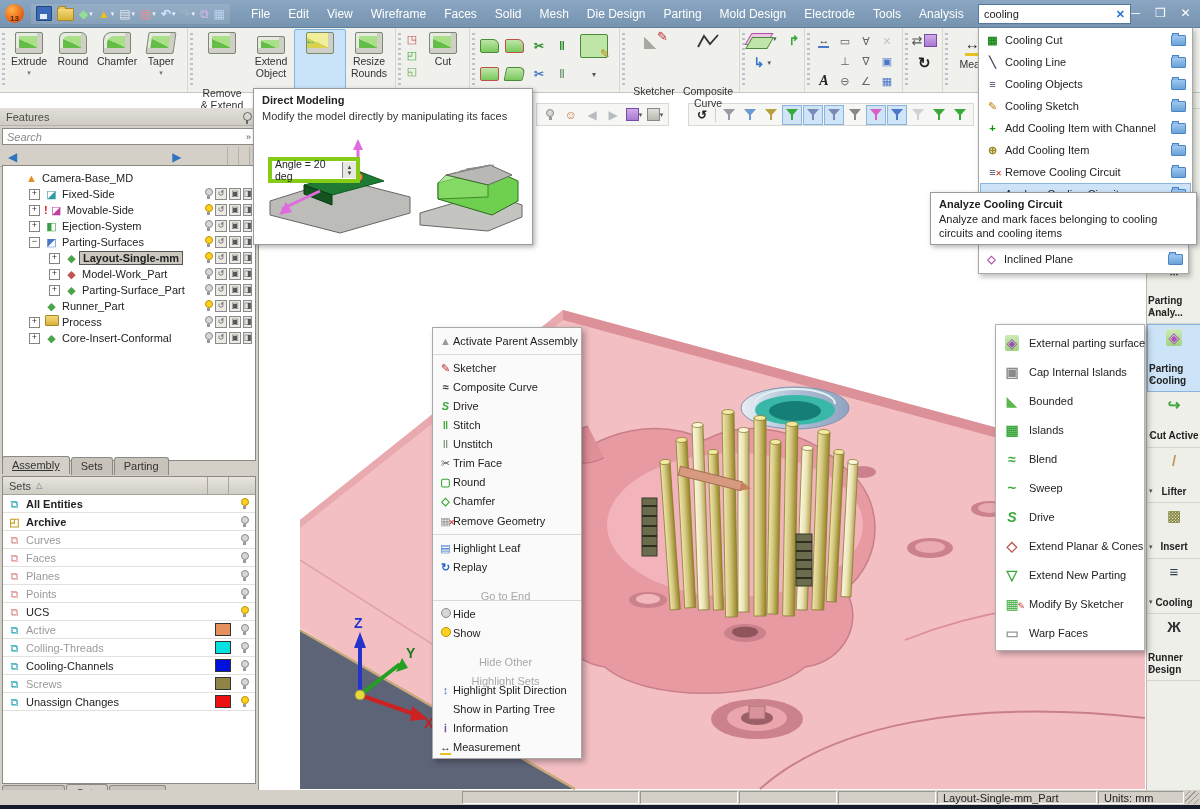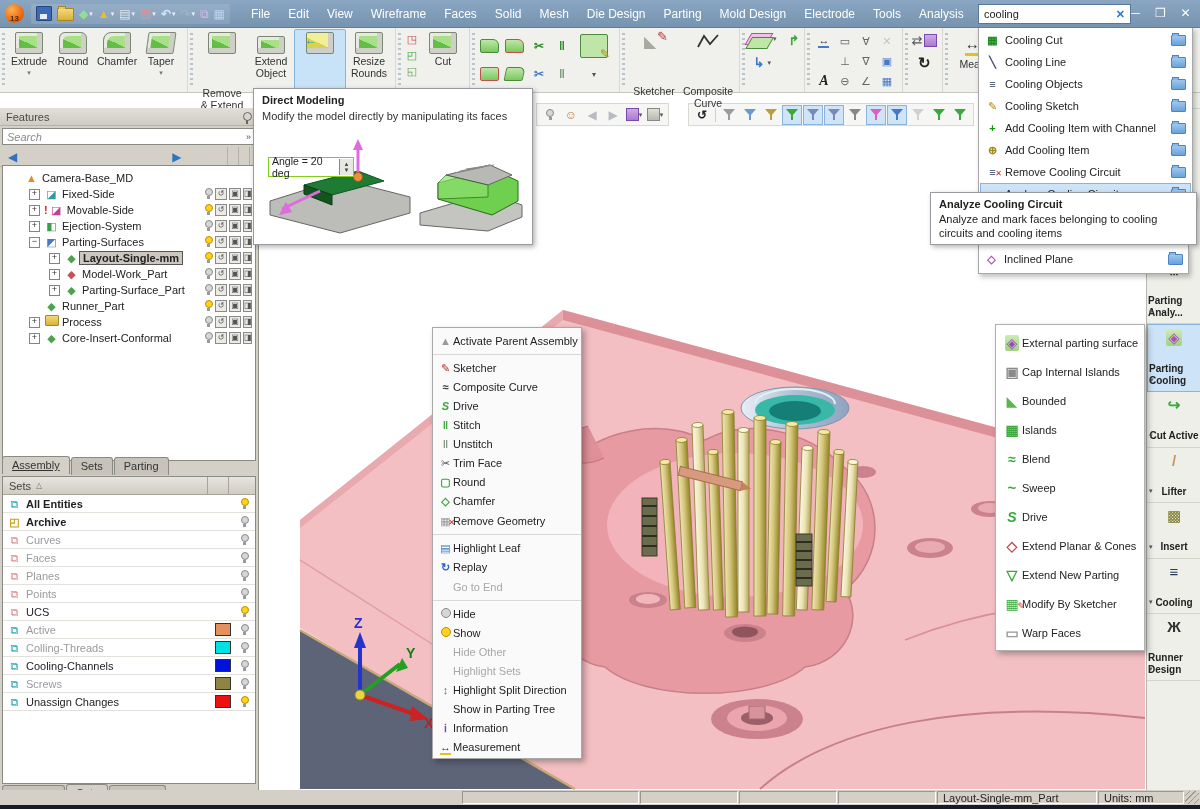--- a/index.html
+++ b/index.html
@@ -187,40 +187,40 @@
   
   .statusbar{position:absolute;left:0;top:790px;width:1200px;height:15px;background:#d4d0c8;display:flex;align-items:stretch;z-index:6;}
   .scell{border:1px solid;border-color:#989890 #ffffff #ffffff #989890;margin:1px 1px 1px 0;padding:0 5px;font-size:11px;line-height:12px;color:#222;}
   .sspacer{flex:1;}
   .grip{width:14px;margin:1px 1px 1px 0;background:repeating-linear-gradient(135deg,transparent 0 3px,#9a9a94 3px 4px);}
   .darkstrip{position:absolute;left:0;top:805px;width:1200px;height:4px;background:#141c2b;z-index:7;}
   
   .dm-tooltip{position:absolute;left:253px;top:88px;width:280px;height:157px;background:#fff;border:1px solid #9a9aa0;box-shadow:2px 2px 5px rgba(0,0,0,.3);z-index:30;padding:5px 8px;box-sizing:border-box;}
   .dm-tooltip .tt-title{font-weight:bold;font-size:11px;color:#222;}
   .dm-tooltip .tt-body{font-size:11px;color:#333;margin-top:4px;}
-  .anglebox{position:absolute;left:14px;top:68px;width:84px;height:18px;border:1px solid #84cc16;background:#fff;display:flex;align-items:center;font-size:10.5px;z-index:2;}
+  .anglebox{position:absolute;left:14px;top:68px;width:84px;height:18px;border:4px solid #84cc16;background:#fff;display:flex;align-items:center;font-size:10.5px;z-index:2;}
   .anglebox .av{padding:0 3px;flex:1;}
   .spin{width:13px;height:16px;border-left:1px solid #888;display:flex;flex-direction:column;align-items:center;justify-content:center;font-size:6px;color:#444;background:#e8e8e2;}
   .search-dd{position:absolute;left:978px;top:27px;width:211px;background:#fff;border:1px solid #a8a8a8;box-shadow:2px 3px 5px rgba(0,0,0,.25);z-index:31;padding:1px;}
   .dd-row{height:20px;display:flex;align-items:center;gap:5px;padding:0 4px;border:1px solid transparent;}
   .dd-row.selected{background:#cde4f8;border-color:#8ab4dc;}
   .dd-row .dlabel{flex:1;white-space:nowrap;}
   .bfolder{width:13px;height:9px;background:linear-gradient(#9ec7ef,#6aa2d8);border:1px solid #4a84c4;border-radius:1px;position:relative;flex:none;}
   .bfolder::before{content:"";position:absolute;top:-3px;left:0;width:5px;height:2px;background:#8ab8e8;border:1px solid #4a84c4;border-bottom:none;}
   .an-tooltip{position:absolute;left:930px;top:192px;width:267px;height:53px;background:#fff;border:1px solid #9a9aa0;box-shadow:2px 2px 5px rgba(0,0,0,.3);z-index:33;padding:5px 8px;box-sizing:border-box;}
   .an-tooltip .tt-title{font-weight:bold;}
   .an-tooltip .tt-body{margin-top:3px;line-height:1.25;}
   .overflow-row{position:absolute;left:978px;top:245px;width:211px;height:29px;background:#fff;border:1px solid #a8a8a8;border-top:none;box-shadow:2px 3px 5px rgba(0,0,0,.25);z-index:32;display:flex;align-items:center;gap:5px;padding:0 5px;box-sizing:border-box;}
   .overflow-row .dlabel{flex:1;}
   .context-menu{position:absolute;left:432px;top:327px;width:148px;background:#fafafa;border:1px solid #a8a8a8;box-shadow:3px 3px 6px rgba(0,0,0,.3);z-index:25;padding:2px 0;}
   .cm-item{height:19px;display:flex;align-items:center;padding:0 8px 0 5px;white-space:nowrap;font-size:11px;}
   .cm-item.sep{border-bottom:1px solid #d8d8d4;padding-bottom:3px;margin-bottom:3px;height:21px;}
-  .cm-item.disabled{color:#a8a8a8;}
+  .cm-item.disabled{color:#a8a8a8;flex-direction:column;}
   .parting-menu{position:absolute;left:995px;top:324px;width:148px;background:#fff;border:1px solid #b0b0b0;box-shadow:3px 3px 6px rgba(0,0,0,.3);z-index:24;padding:3px 0;}
-  .pm-item{height:29px;display:flex;align-items:center;padding:0 4px 0 6px;white-space:nowrap;font-size:11px;}
+  .pm-item{height:29px;display:flex;align-items:center;gap:7px;padding:0 4px 0 6px;white-space:nowrap;font-size:11px;}
   .pm-item .ico{width:20px;height:18px;font-size:14px;line-height:18px;}
 </style>
 </head>
 <body>
 
 <div id="app">
 
   <div class="viewport">
     <svg width="888" height="698" viewBox="258 92 888 698">
       <defs>

